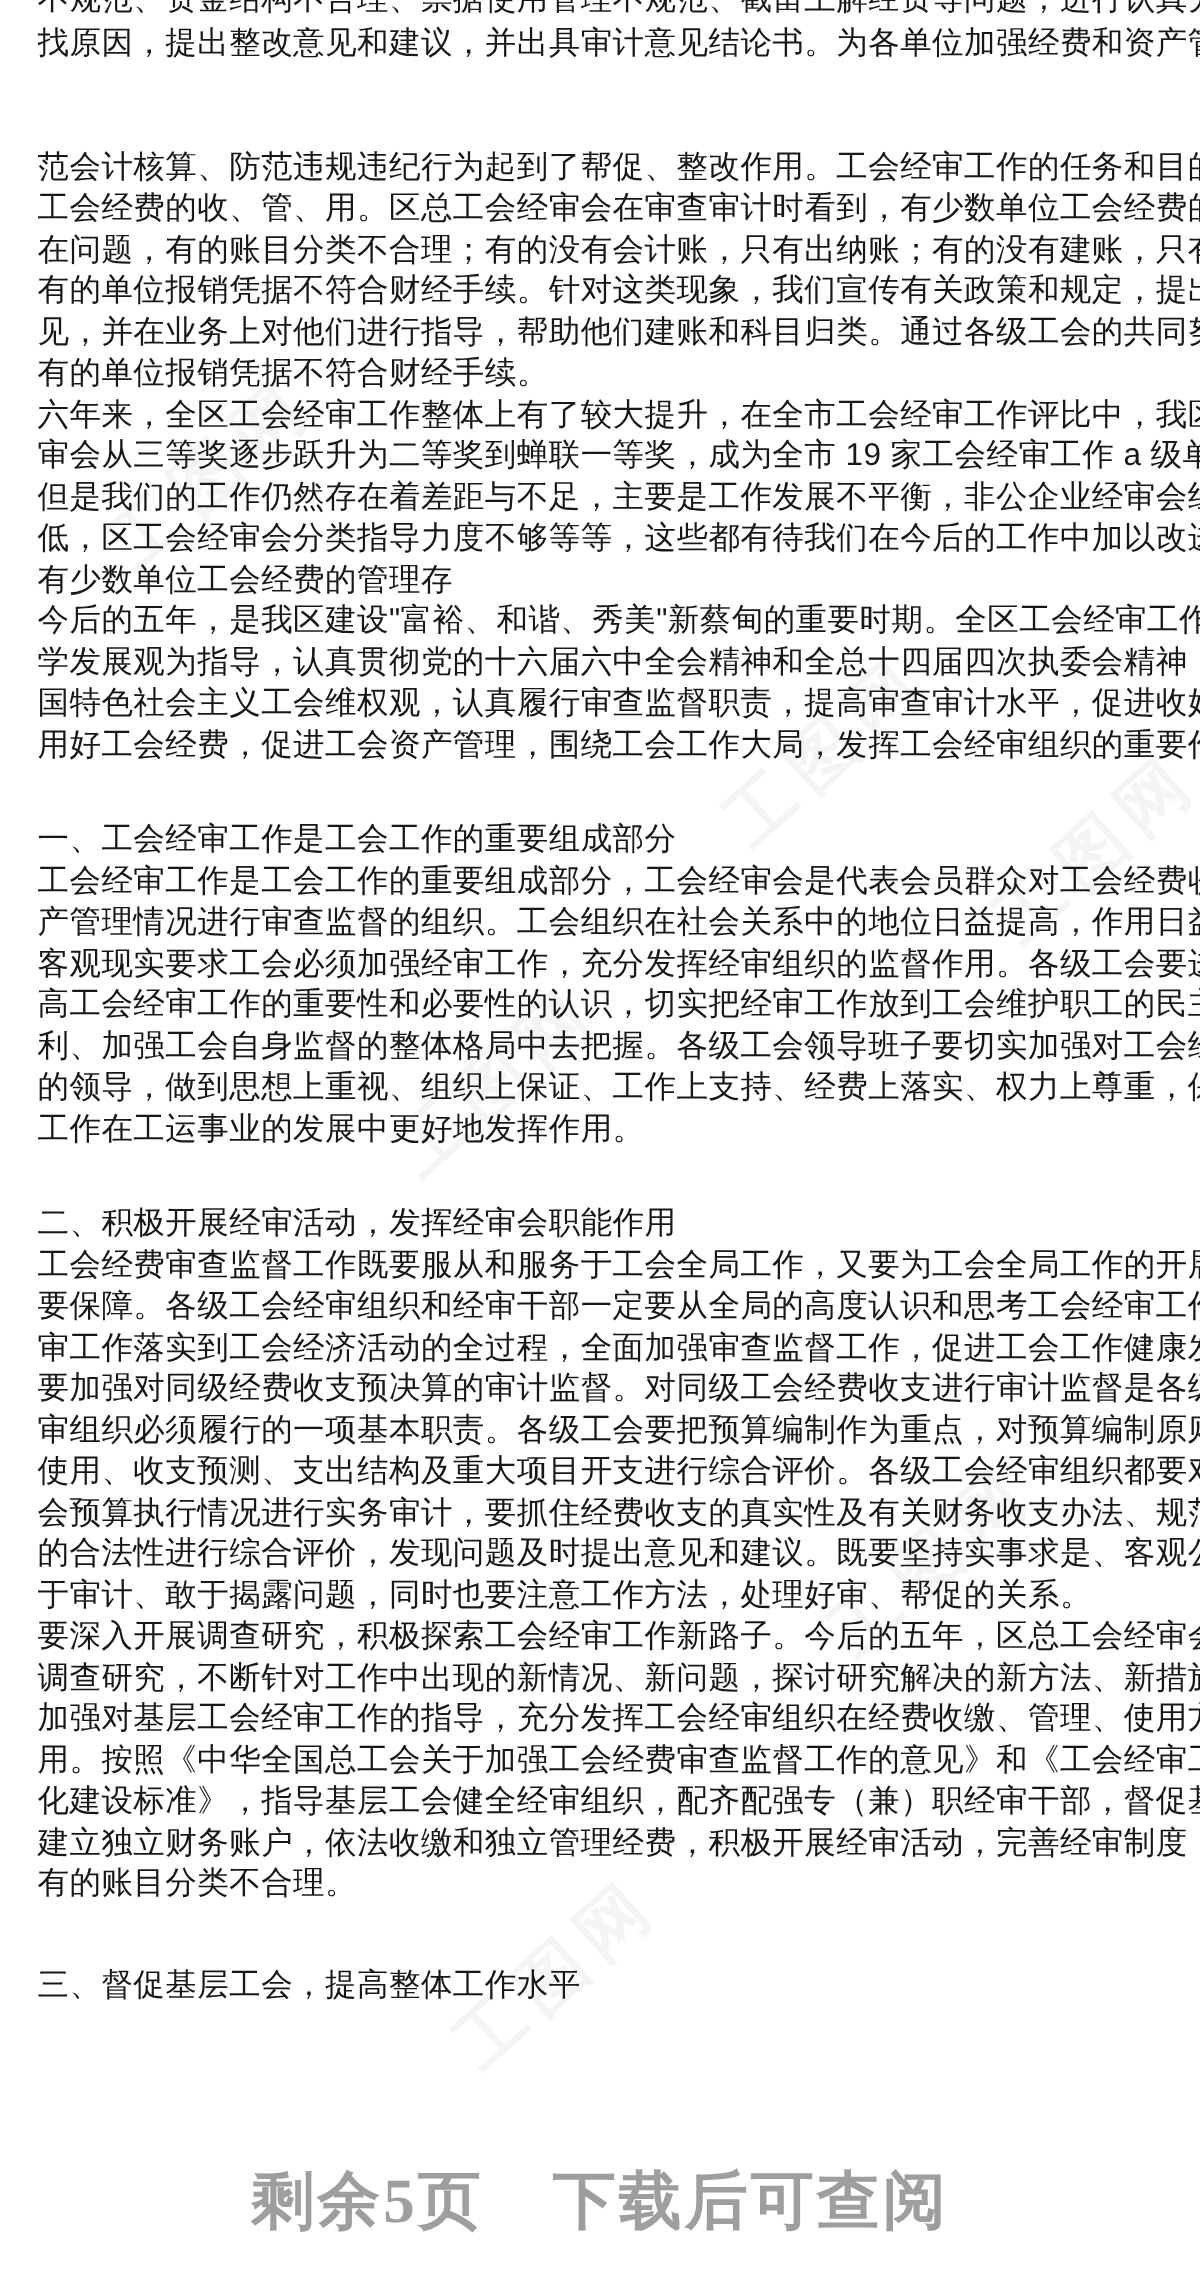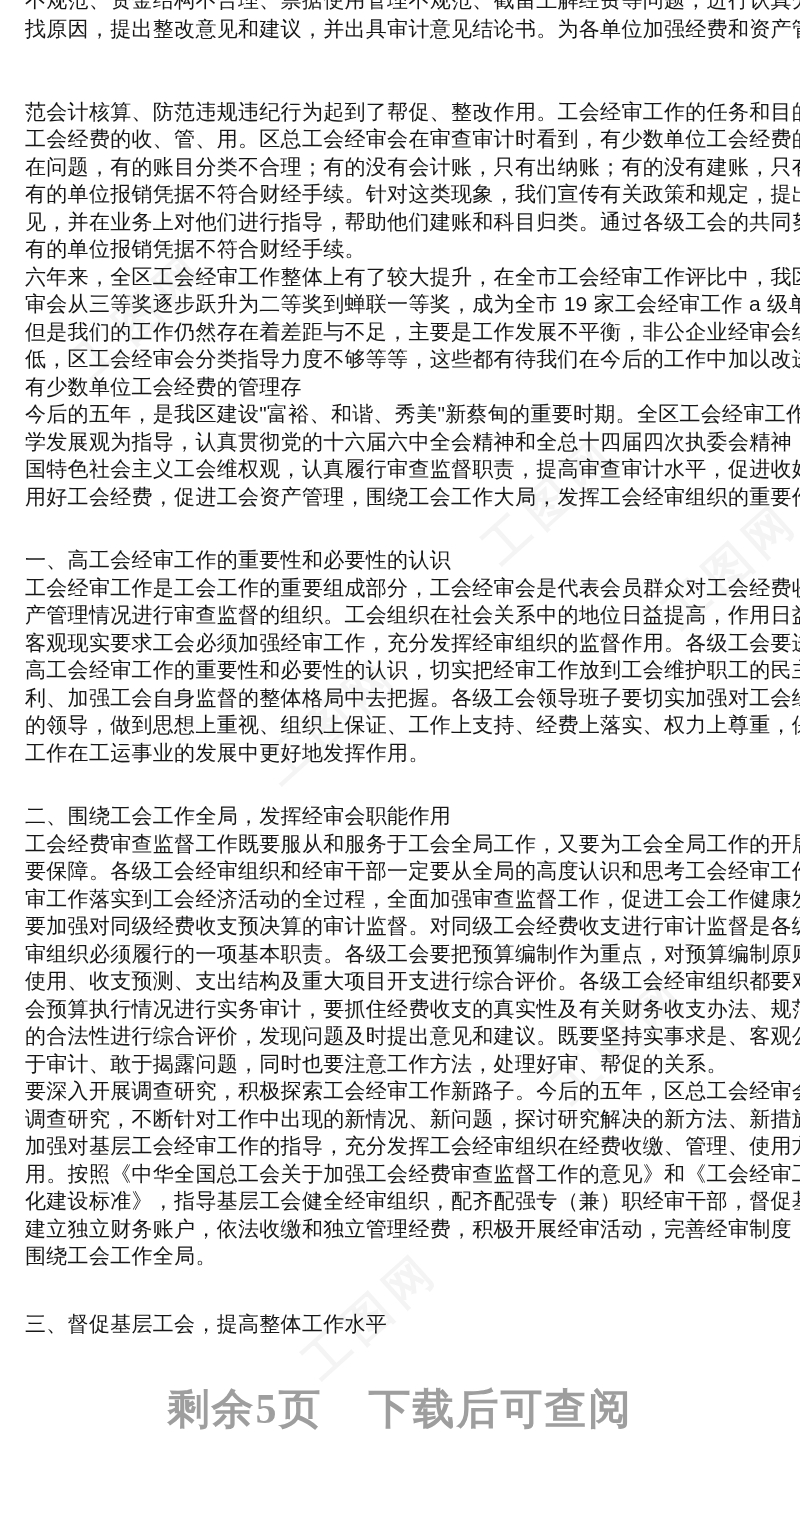--- a/index.html
+++ b/index.html
@@ -66,21 +66,21 @@
     letter-spacing: 0.3px;
   }
   .gap   { height: 55px; }
   .blank { height: 36px; }
   .blank-lg { height: 40px; }
 
   
   #banner {
     position: relative;
     z-index: 1;
-    margin-top: 48px;
+    margin-top: 107px;
     text-align: center;
     font-family: "Liberation Serif", "DejaVu Serif", serif;
     font-weight: bold;
     font-size: 42px;
     line-height: 48px;
     letter-spacing: 2px;
     white-space: nowrap;
   }
   #banner .sep {
     display: inline-block;
@@ -114,45 +114,45 @@
     <div class="line">六年来，全区工会经审工作整体上有了较大提升，在全市工会经审工作评比中，我区工会经</div>
     <div class="line">审会从三等奖逐步跃升为二等奖到蝉联一等奖，成为全市 19 家工会经审工作 a 级单位之一。</div>
     <div class="line">但是我们的工作仍然存在着差距与不足，主要是工作发展不平衡，非公企业经审会组建率偏</div>
     <div class="line">低，区工会经审会分类指导力度不够等等，这些都有待我们在今后的工作中加以改进。</div>
     <div class="line">有少数单位工会经费的管理存</div>
     <div class="line">今后的五年，是我区建设"富裕、和谐、秀美"新蔡甸的重要时期。全区工会经审工作要以科</div>
     <div class="line">学发展观为指导，认真贯彻党的十六届六中全会精神和全总十四届四次执委会精神，树立中</div>
     <div class="line">国特色社会主义工会维权观，认真履行审查监督职责，提高审查审计水平，促进收好、管好、</div>
     <div class="line">用好工会经费，促进工会资产管理，围绕工会工作大局，发挥工会经审组织的重要作用。</div>
     <div class="blank"></div>
-    <div class="line">一、高工会经审工作的重要性和必要性的认识</div>
+    <div class="line">一、工会经审工作是工会工作的重要组成部分</div>
     <div class="line">工会经审工作是工会工作的重要组成部分，工会经审会是代表会员群众对工会经费收支和财</div>
     <div class="line">产管理情况进行审查监督的组织。工会组织在社会关系中的地位日益提高，作用日益增强，</div>
     <div class="line">客观现实要求工会必须加强经审工作，充分发挥经审组织的监督作用。各级工会要进一步提</div>
     <div class="line">高工会经审工作的重要性和必要性的认识，切实把经审工作放到工会维护职工的民主监督权</div>
     <div class="line">利、加强工会自身监督的整体格局中去把握。各级工会领导班子要切实加强对工会经审工作</div>
     <div class="line">的领导，做到思想上重视、组织上保证、工作上支持、经费上落实、权力上尊重，保证经审</div>
     <div class="line">工作在工运事业的发展中更好地发挥作用。</div>
     <div class="blank"></div>
-    <div class="line">二、围绕工会工作全局，发挥经审会职能作用</div>
+    <div class="line">二、积极开展经审活动，发挥经审会职能作用</div>
     <div class="line">工会经费审查监督工作既要服从和服务于工会全局工作，又要为工会全局工作的开展提供重</div>
     <div class="line">要保障。各级工会经审组织和经审干部一定要从全局的高度认识和思考工会经审工作，把经</div>
     <div class="line">审工作落实到工会经济活动的全过程，全面加强审查监督工作，促进工会工作健康发展。</div>
     <div class="line">要加强对同级经费收支预决算的审计监督。对同级工会经费收支进行审计监督是各级工会经</div>
     <div class="line">审组织必须履行的一项基本职责。各级工会要把预算编制作为重点，对预算编制原则、经费</div>
     <div class="line">使用、收支预测、支出结构及重大项目开支进行综合评价。各级工会经审组织都要对同级工</div>
     <div class="line">会预算执行情况进行实务审计，要抓住经费收支的真实性及有关财务收支办法、规范和执行</div>
     <div class="line">的合法性进行综合评价，发现问题及时提出意见和建议。既要坚持实事求是、客观公正、敢</div>
     <div class="line">于审计、敢于揭露问题，同时也要注意工作方法，处理好审、帮促的关系。</div>
     <div class="line">要深入开展调查研究，积极探索工会经审工作新路子。今后的五年，区总工会经审会将立足</div>
     <div class="line">调查研究，不断针对工作中出现的新情况、新问题，探讨研究解决的新方法、新措施，切实</div>
     <div class="line">加强对基层工会经审工作的指导，充分发挥工会经审组织在经费收缴、管理、使用方面的作</div>
     <div class="line">用。按照《中华全国总工会关于加强工会经费审查监督工作的意见》和《工会经审工作规范</div>
     <div class="line">化建设标准》，指导基层工会健全经审组织，配齐配强专（兼）职经审干部，督促基层工会</div>
     <div class="line">建立独立财务账户，依法收缴和独立管理经费，积极开展经审活动，完善经审制度，促进工</div>
-    <div class="line">围绕工会工作全局。</div>
+    <div class="line">有的账目分类不合理。</div>
     <div class="blank-lg"></div>
     <div class="line">三、督促基层工会，提高整体工作水平</div>
   </div>
 
 <div id="banner" style="color: rgb(158, 158, 158);">
   <span>剩余5页</span><span class="sep"></span><span>下载后可查阅</span>
 </div>
 
 </body></html>

